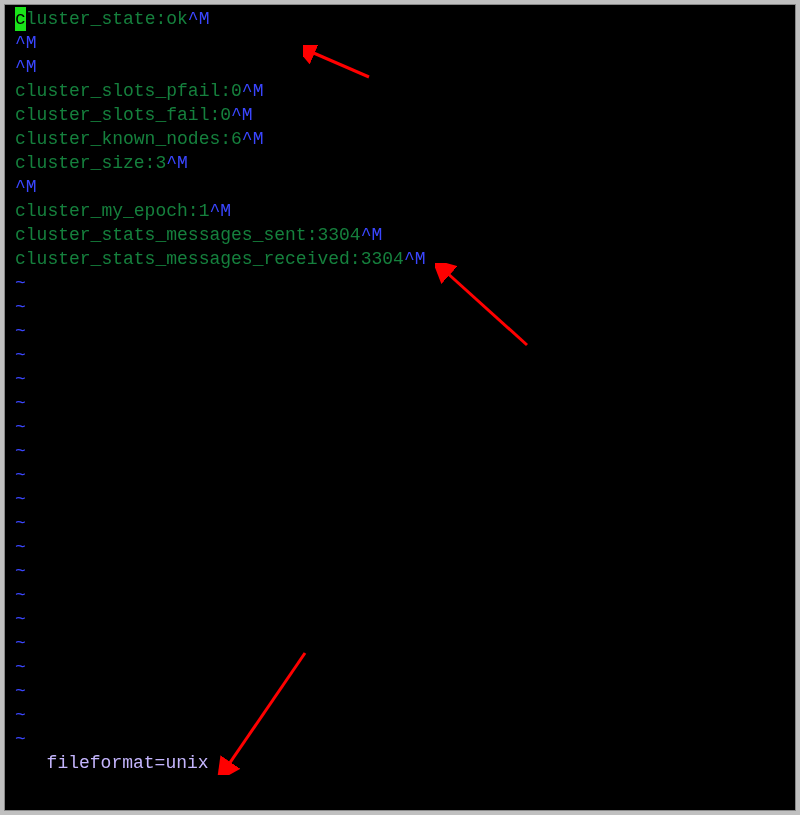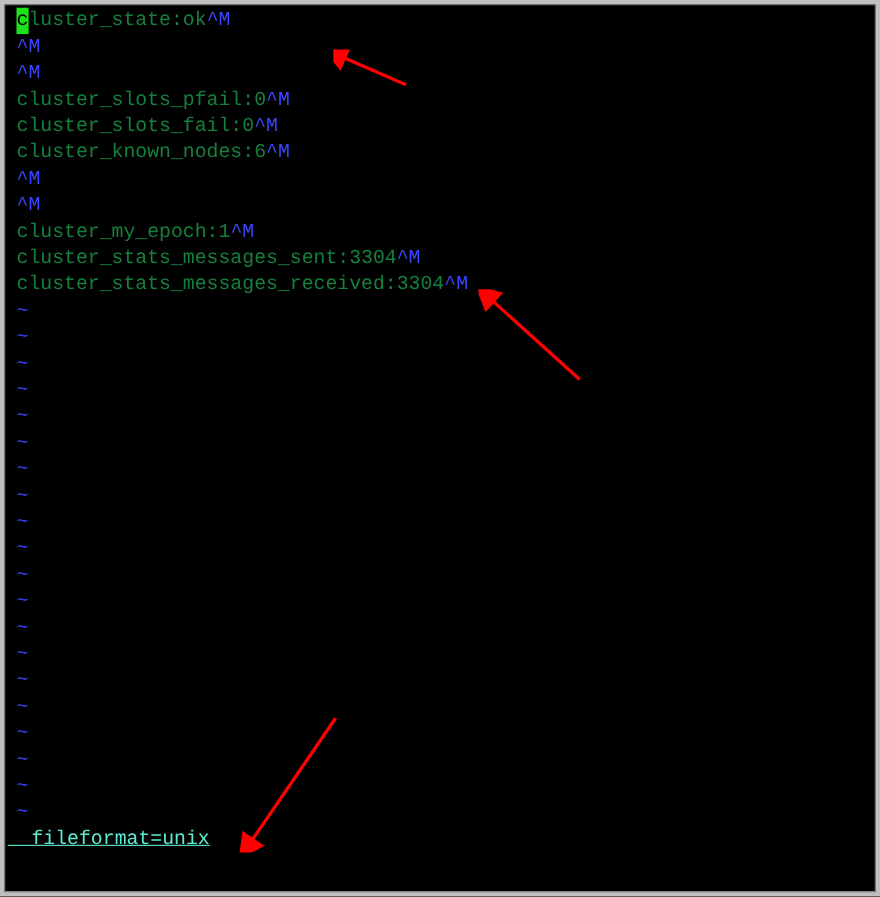--- a/index.html
+++ b/index.html
@@ -44,44 +44,43 @@
       color: #15803d;
     }
     .txt-blue {
       color: #3a46ff;
     }
     .tilde-line {
       padding-left: 10px;
       color: #3a46ff;
     }
     .status-line {
-      padding-left: 2px;
-      color: #5eead4;
+      padding-left: 20px;
+      color: #c4b5fd;
       white-space: pre;
-      text-decoration: underline;
     }
     .arrow {
       position: absolute;
       pointer-events: none;
     }
   </style>
 </head>
 <body>
 
 <div class="window-frame">
   <div class="terminal" id="terminal">
 
     <div id="content-lines">
         <div class="line"><span class="cursor">c</span><span class="txt-green">luster_state:ok</span><span class="txt-blue">^M</span></div>
         <div class="line"><span class="txt-blue">^M</span></div>
         <div class="line"><span class="txt-blue">^M</span></div>
         <div class="line"><span class="txt-green">cluster_slots_pfail:0</span><span class="txt-blue">^M</span></div>
         <div class="line"><span class="txt-green">cluster_slots_fail:0</span><span class="txt-blue">^M</span></div>
         <div class="line"><span class="txt-green">cluster_known_nodes:6</span><span class="txt-blue">^M</span></div>
-        <div class="line"><span class="txt-blue">^M</span></div>
+        <div class="line"><span class="txt-green">cluster_size:3</span><span class="txt-blue">^M</span></div>
         <div class="line"><span class="txt-blue">^M</span></div>
         <div class="line"><span class="txt-green">cluster_my_epoch:1</span><span class="txt-blue">^M</span></div>
         <div class="line"><span class="txt-green">cluster_stats_messages_sent:3304</span><span class="txt-blue">^M</span></div>
         <div class="line"><span class="txt-green">cluster_stats_messages_received:3304</span><span class="txt-blue">^M</span></div>
       </div>
 
     <div id="tilde-lines">
         <div class="tilde-line">~</div>
         <div class="tilde-line">~</div>
         <div class="tilde-line">~</div>

